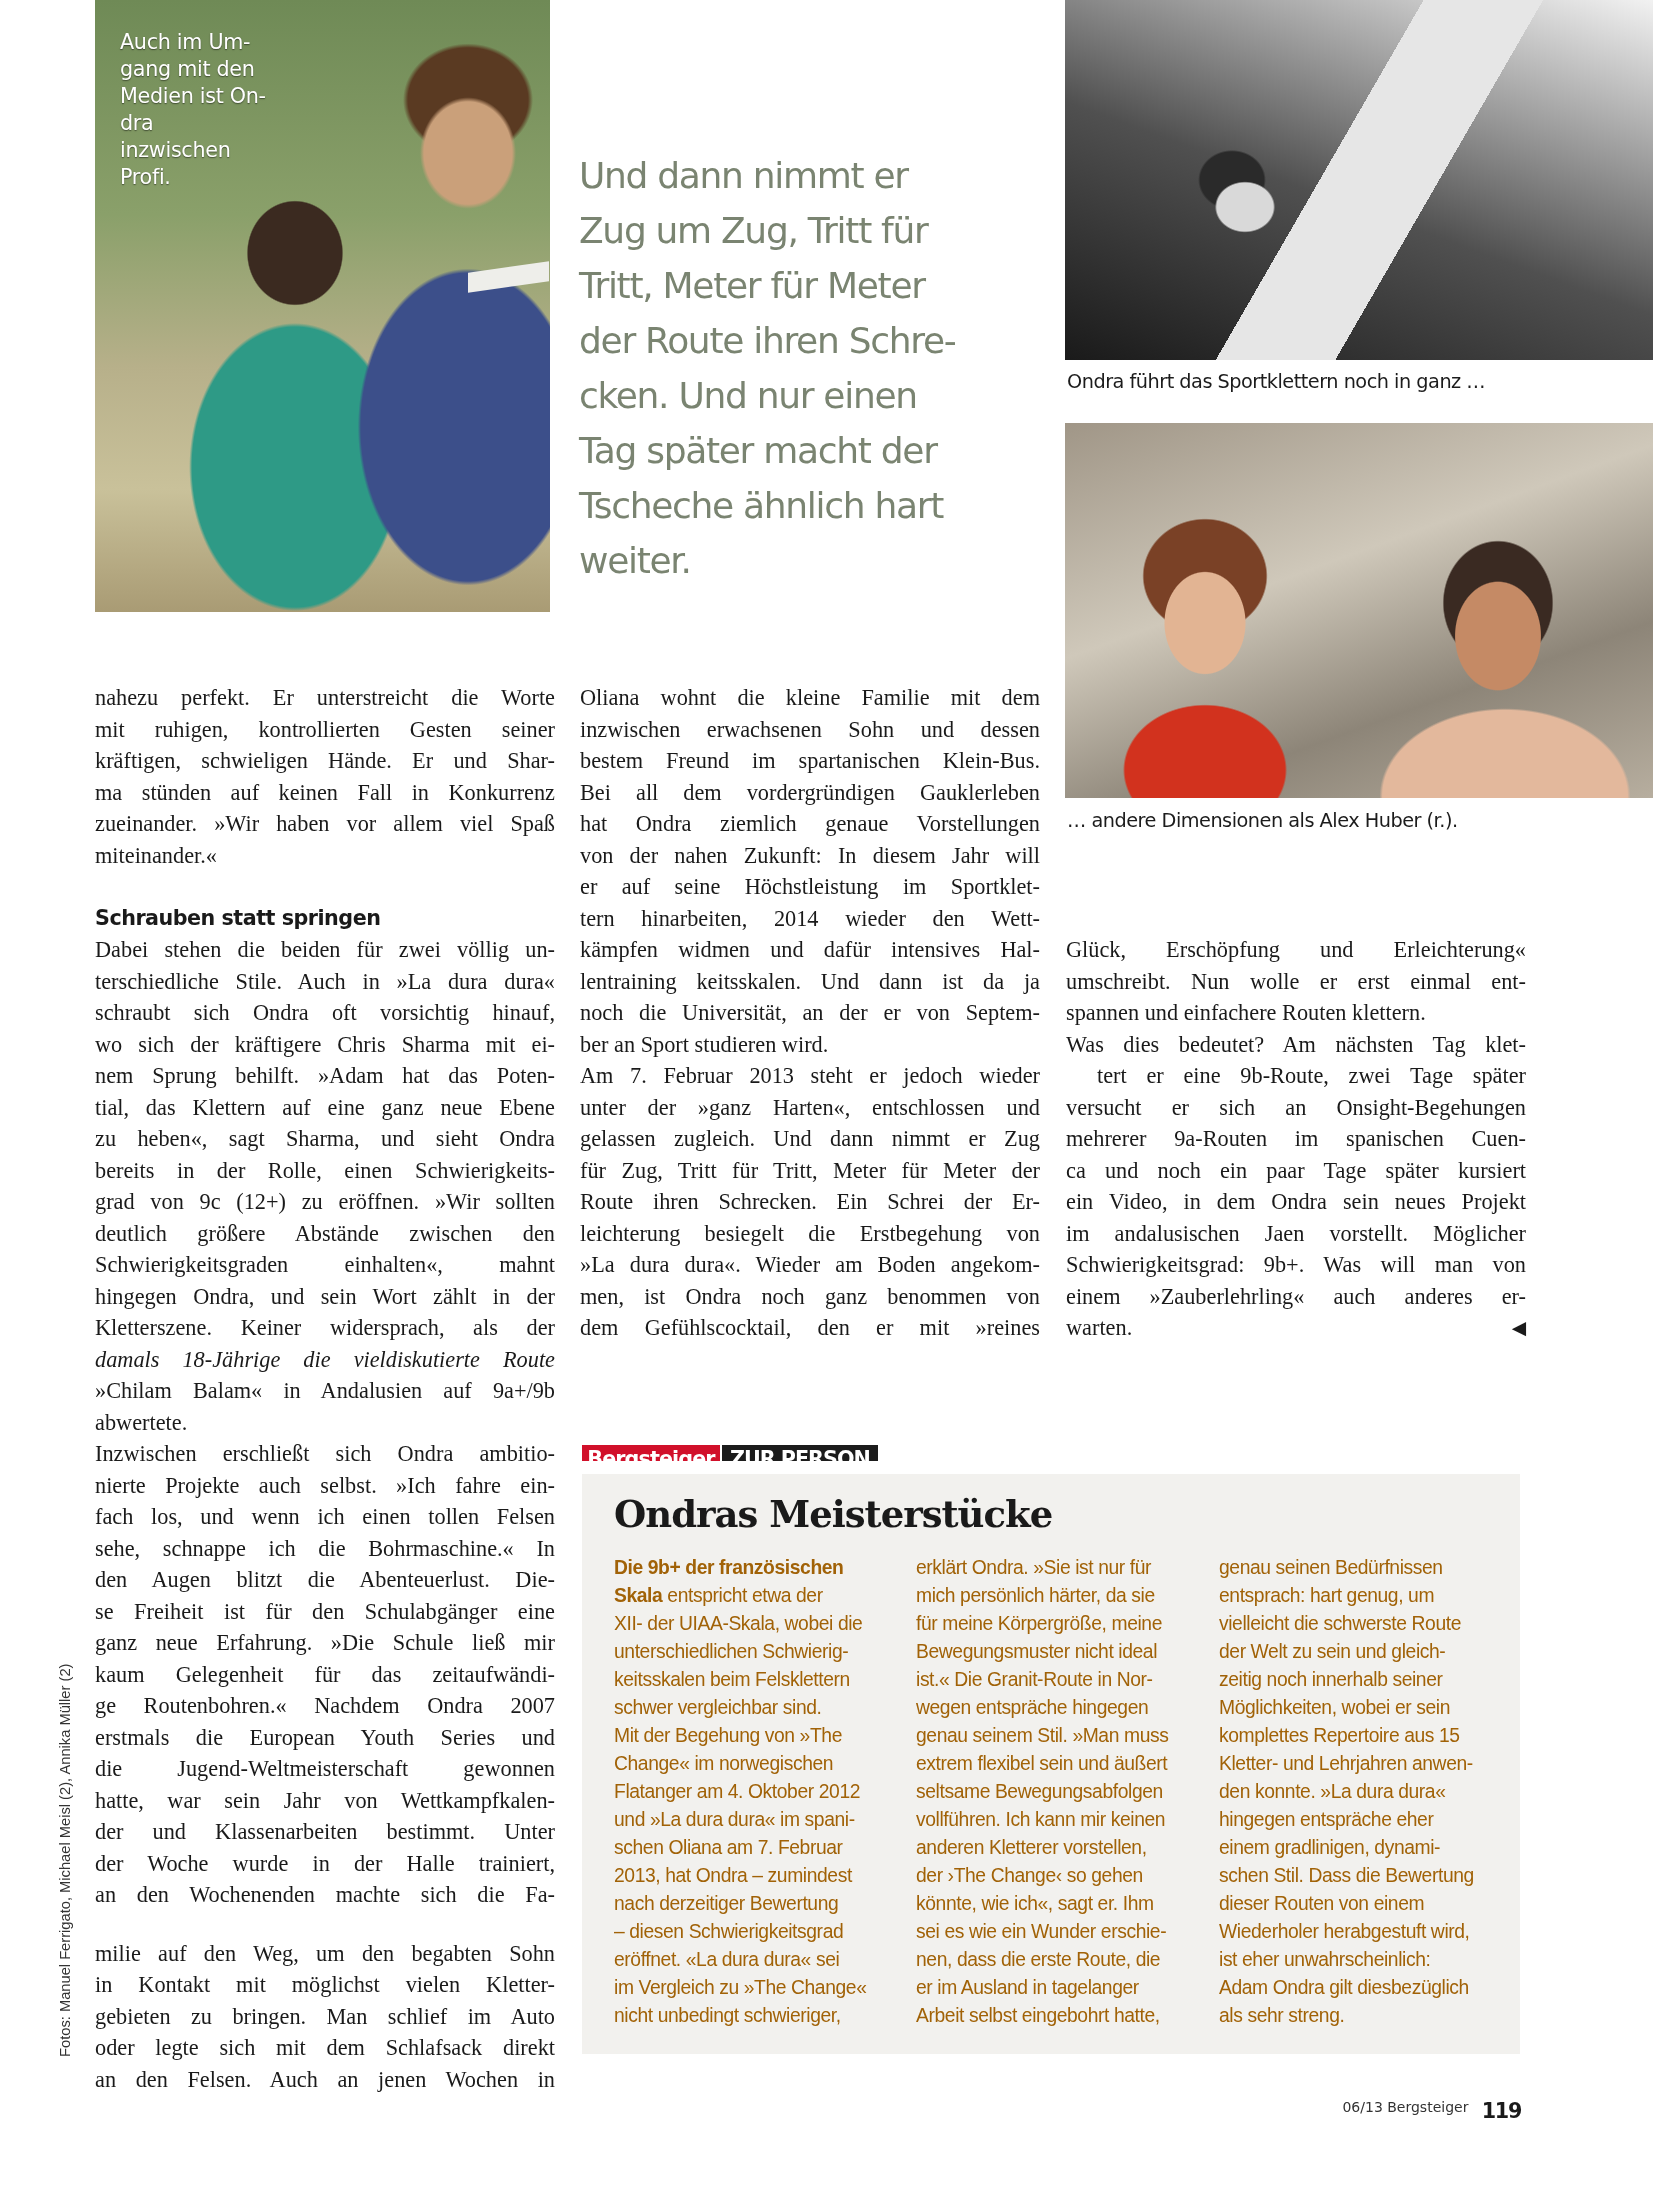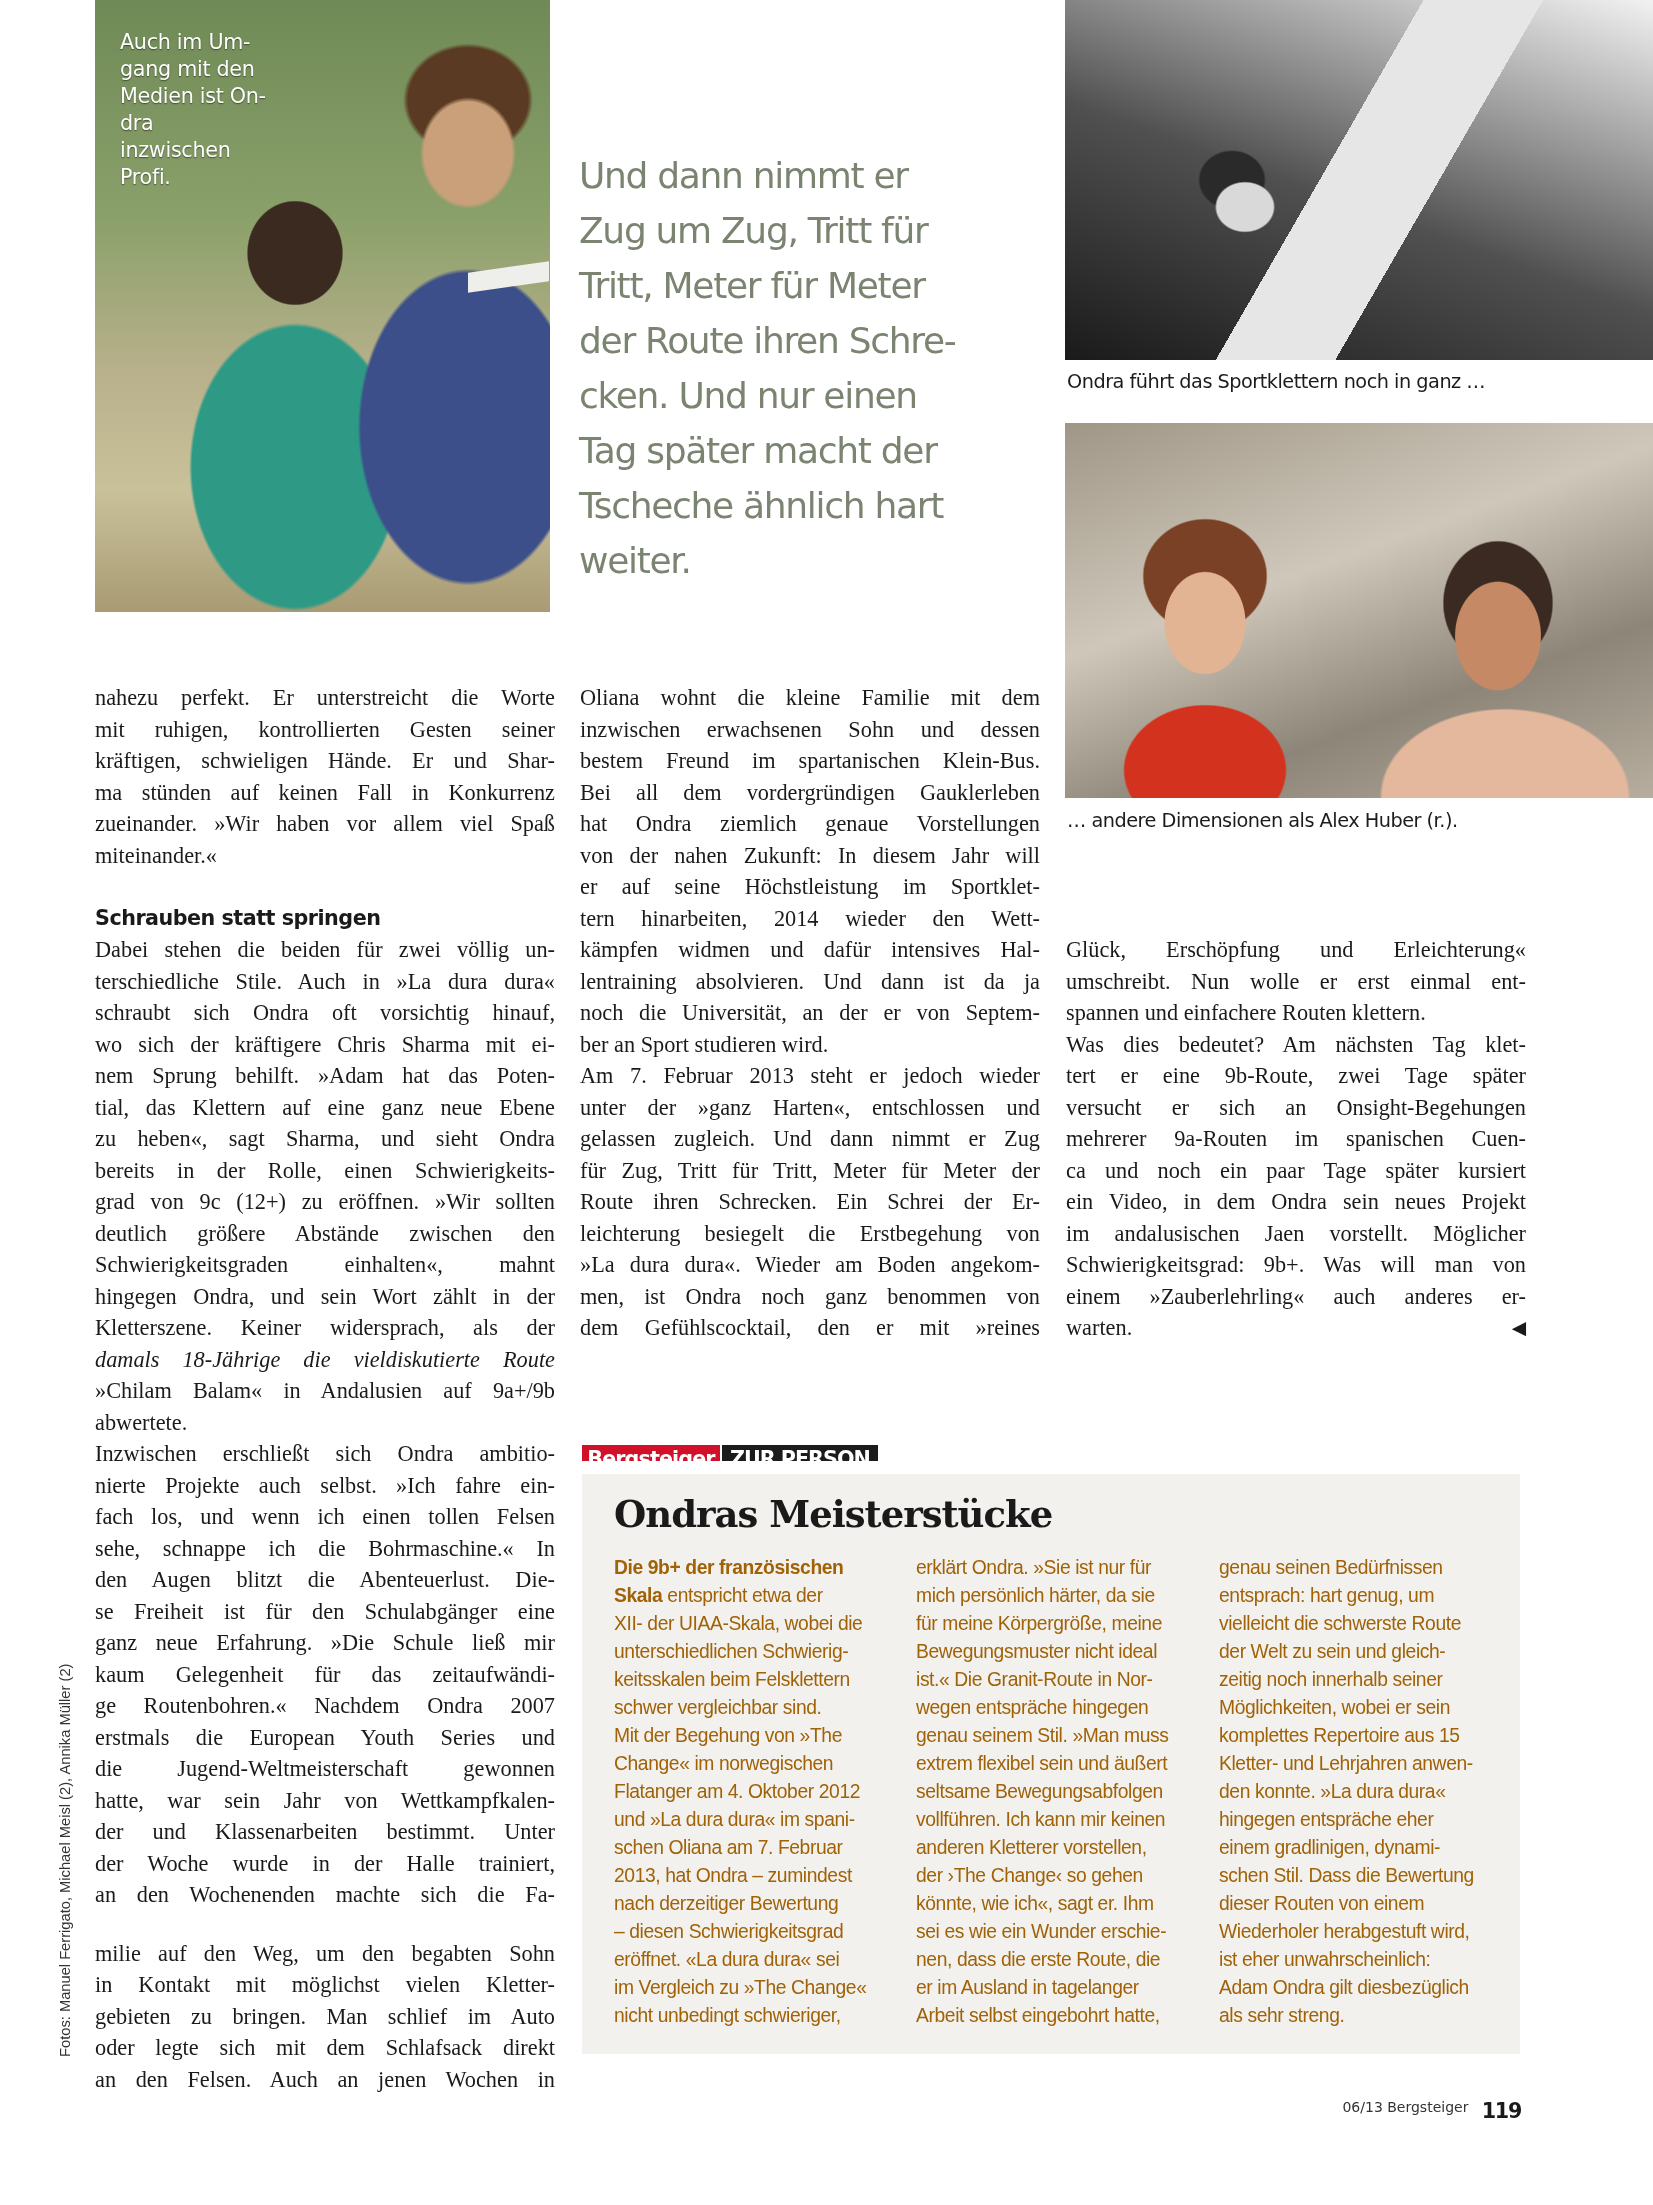--- a/index.html
+++ b/index.html
@@ -199,39 +199,39 @@
 <div class="col" id="col2" style="left:580px; top:682px;">
     <span class="line" style="position: relative;">Oliana wohnt die kleine Familie mit dem</span>
     <span class="line" style="position: relative;">inzwischen erwachsenen Sohn und dessen</span>
     <span class="line" style="position: relative;">bestem Freund im spartanischen Klein-Bus.</span>
     <span class="line" style="position: relative;">Bei all dem vordergründigen Gauklerleben</span>
     <span class="line" style="position: relative;">hat Ondra ziemlich genaue Vorstellungen</span>
     <span class="line" style="position: relative;">von der nahen Zukunft: In diesem Jahr will</span>
     <span class="line" style="position: relative;">er auf seine Höchstleistung im Sportklet-</span>
     <span class="line" style="position: relative;">tern hinarbeiten, 2014 wieder den Wett-</span>
     <span class="line" style="position: relative;">kämpfen widmen und dafür intensives Hal-</span>
-    <span class="line" style="position: relative;">lentraining absolvieren. Und dann ist da ja</span>
+    <span class="line" style="position: relative;">lentraining keitsskalen. Und dann ist da ja</span>
     <span class="line" style="position: relative;">noch die Universität, an der er von Septem-</span>
     <span class="line last" style="position: relative;">ber an Sport studieren wird.</span>
     <span class="line" style="position: relative;">Am 7. Februar 2013 steht er jedoch wieder</span>
     <span class="line" style="position: relative;">unter der »ganz Harten«, entschlossen und</span>
     <span class="line" style="position: relative;">gelassen zugleich. Und dann nimmt er Zug</span>
     <span class="line" style="position: relative;">für Zug, Tritt für Tritt, Meter für Meter der</span>
     <span class="line" style="position: relative;">Route ihren Schrecken. Ein Schrei der Er-</span>
     <span class="line" style="position: relative;">leichterung besiegelt die Erstbegehung von</span>
     <span class="line" style="position: relative;">»La dura dura«. Wieder am Boden angekom-</span>
     <span class="line" style="position: relative;">men, ist Ondra noch ganz benommen von</span>
     <span class="line" style="position: relative;">dem Gefühlscocktail, den er mit »reines</span>
   </div>
 <div class="col" id="col3" style="left:1066px; top:934px;">
     <span class="line" style="position: relative;">Glück, Erschöpfung und Erleichterung«</span>
     <span class="line" style="position: relative;">umschreibt. Nun wolle er erst einmal ent-</span>
     <span class="line last" style="position: relative;">spannen und einfachere Routen klettern.</span>
     <span class="line" style="position: relative;">Was dies bedeutet? Am nächsten Tag klet-</span>
-    <span class="line" style="position: relative;">tert er eine 9b-Route, zwei Tage später</span>
+    <span class="line" style="position: relative; margin-left: 31px;">tert er eine 9b-Route, zwei Tage später</span>
     <span class="line" style="position: relative;">versucht er sich an Onsight-Begehungen</span>
     <span class="line" style="position: relative;">mehrerer 9a-Routen im spanischen Cuen-</span>
     <span class="line" style="position: relative;">ca und noch ein paar Tage später kursiert</span>
     <span class="line" style="position: relative;">ein Video, in dem Ondra sein neues Projekt</span>
     <span class="line" style="position: relative;">im andalusischen Jaen vorstellt. Möglicher</span>
     <span class="line" style="position: relative;">Schwierigkeitsgrad: 9b+. Was will man von</span>
     <span class="line" style="position: relative;">einem »Zauberlehrling« auch anderes er-</span>
     <span class="line last" style="position: relative;">warten.<span class="end-mark">◀</span></span>
   </div>
 

